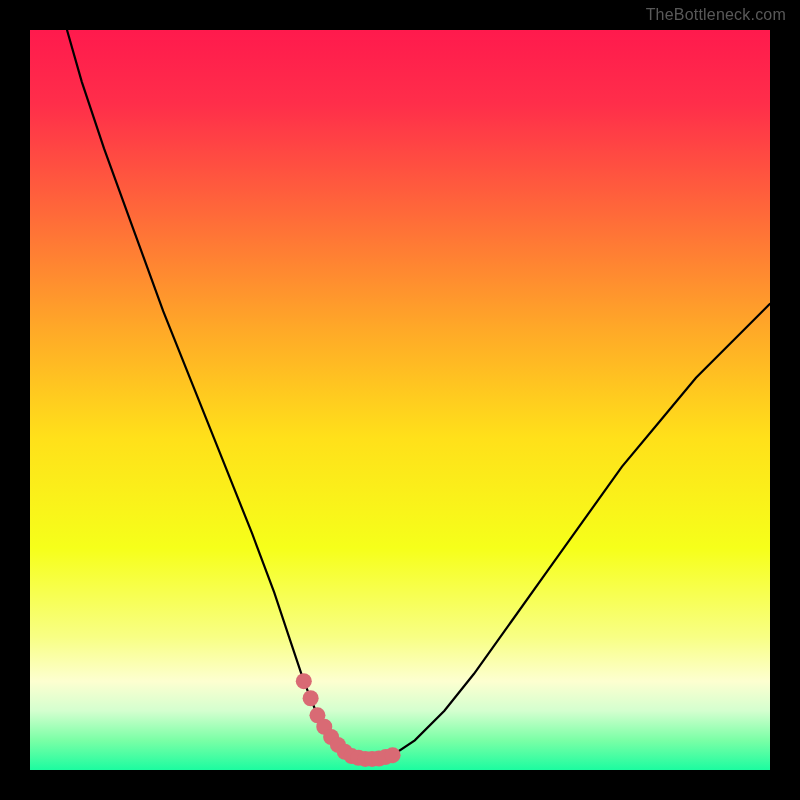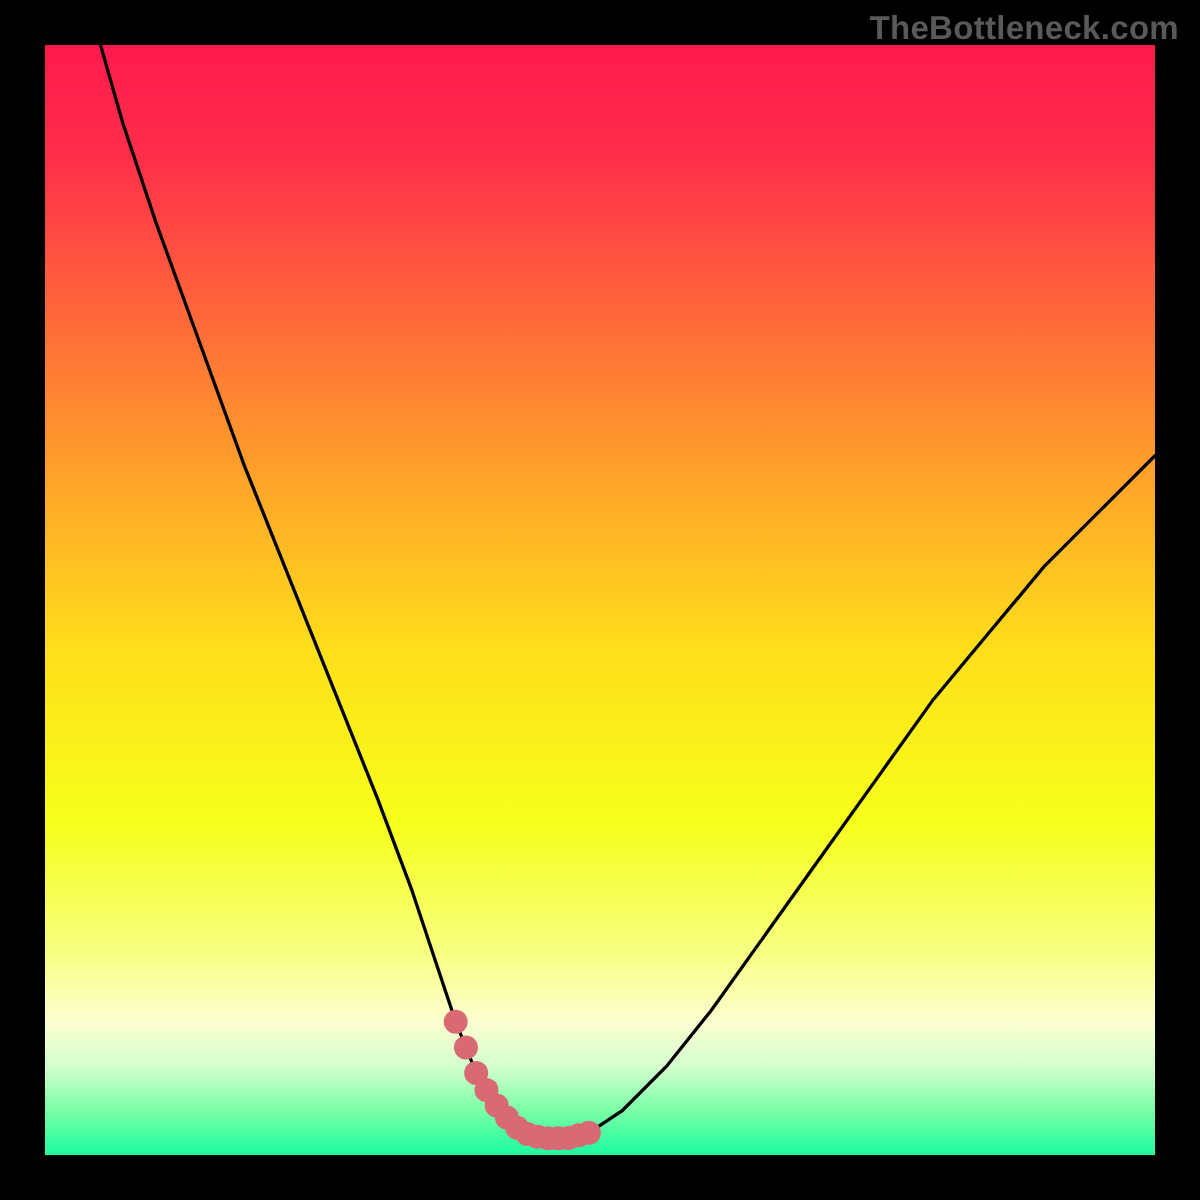--- a/index.html
+++ b/index.html
@@ -15,24 +15,24 @@
     position: relative;
     width: 800px;
     height: 800px;
     background: #000;
   }
   .watermark {
     position: absolute;
     top: 6px;
     right: 14px;
     color: #595959;
-    font-size: 22px;
+    font-size: 16px;
     letter-spacing: 0.2px;
     z-index: 10;
-    font-weight: 700;
+    font-weight: 400;
   }
   .plot {
     position: absolute;
     left: 30px;
     top: 30px;
     width: 740px;
     height: 740px;
   }
   svg {
     display: block;

